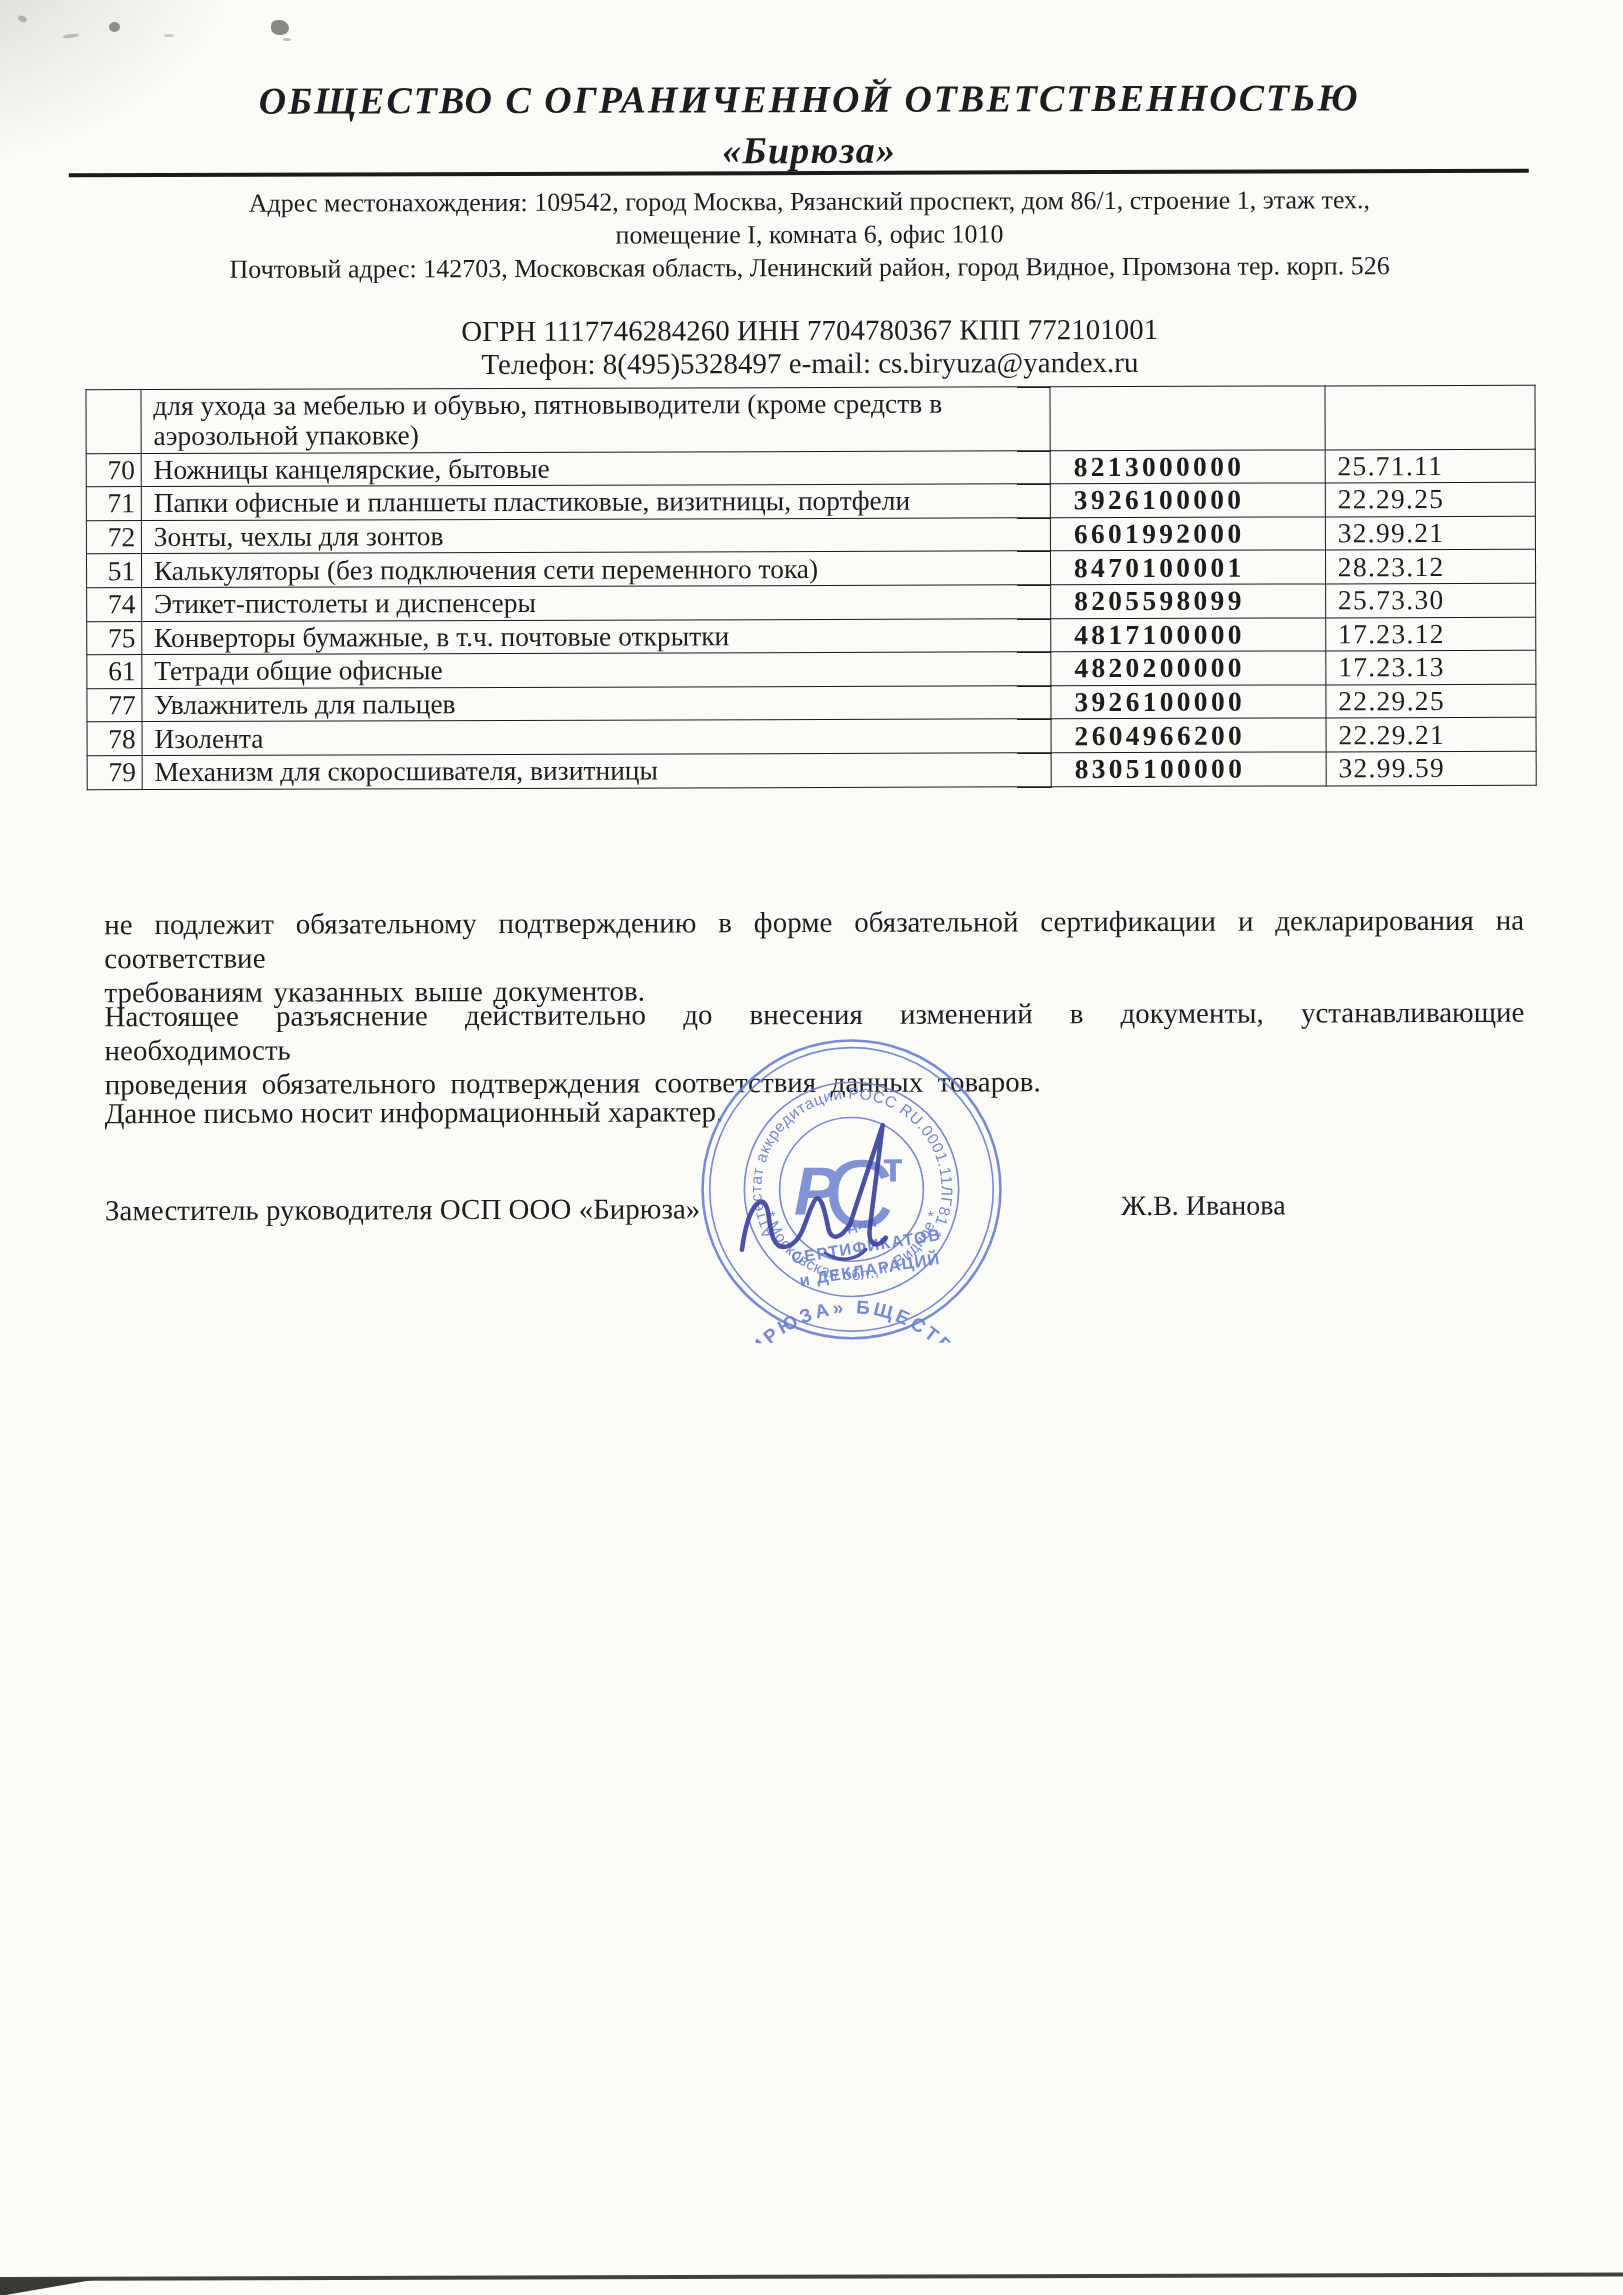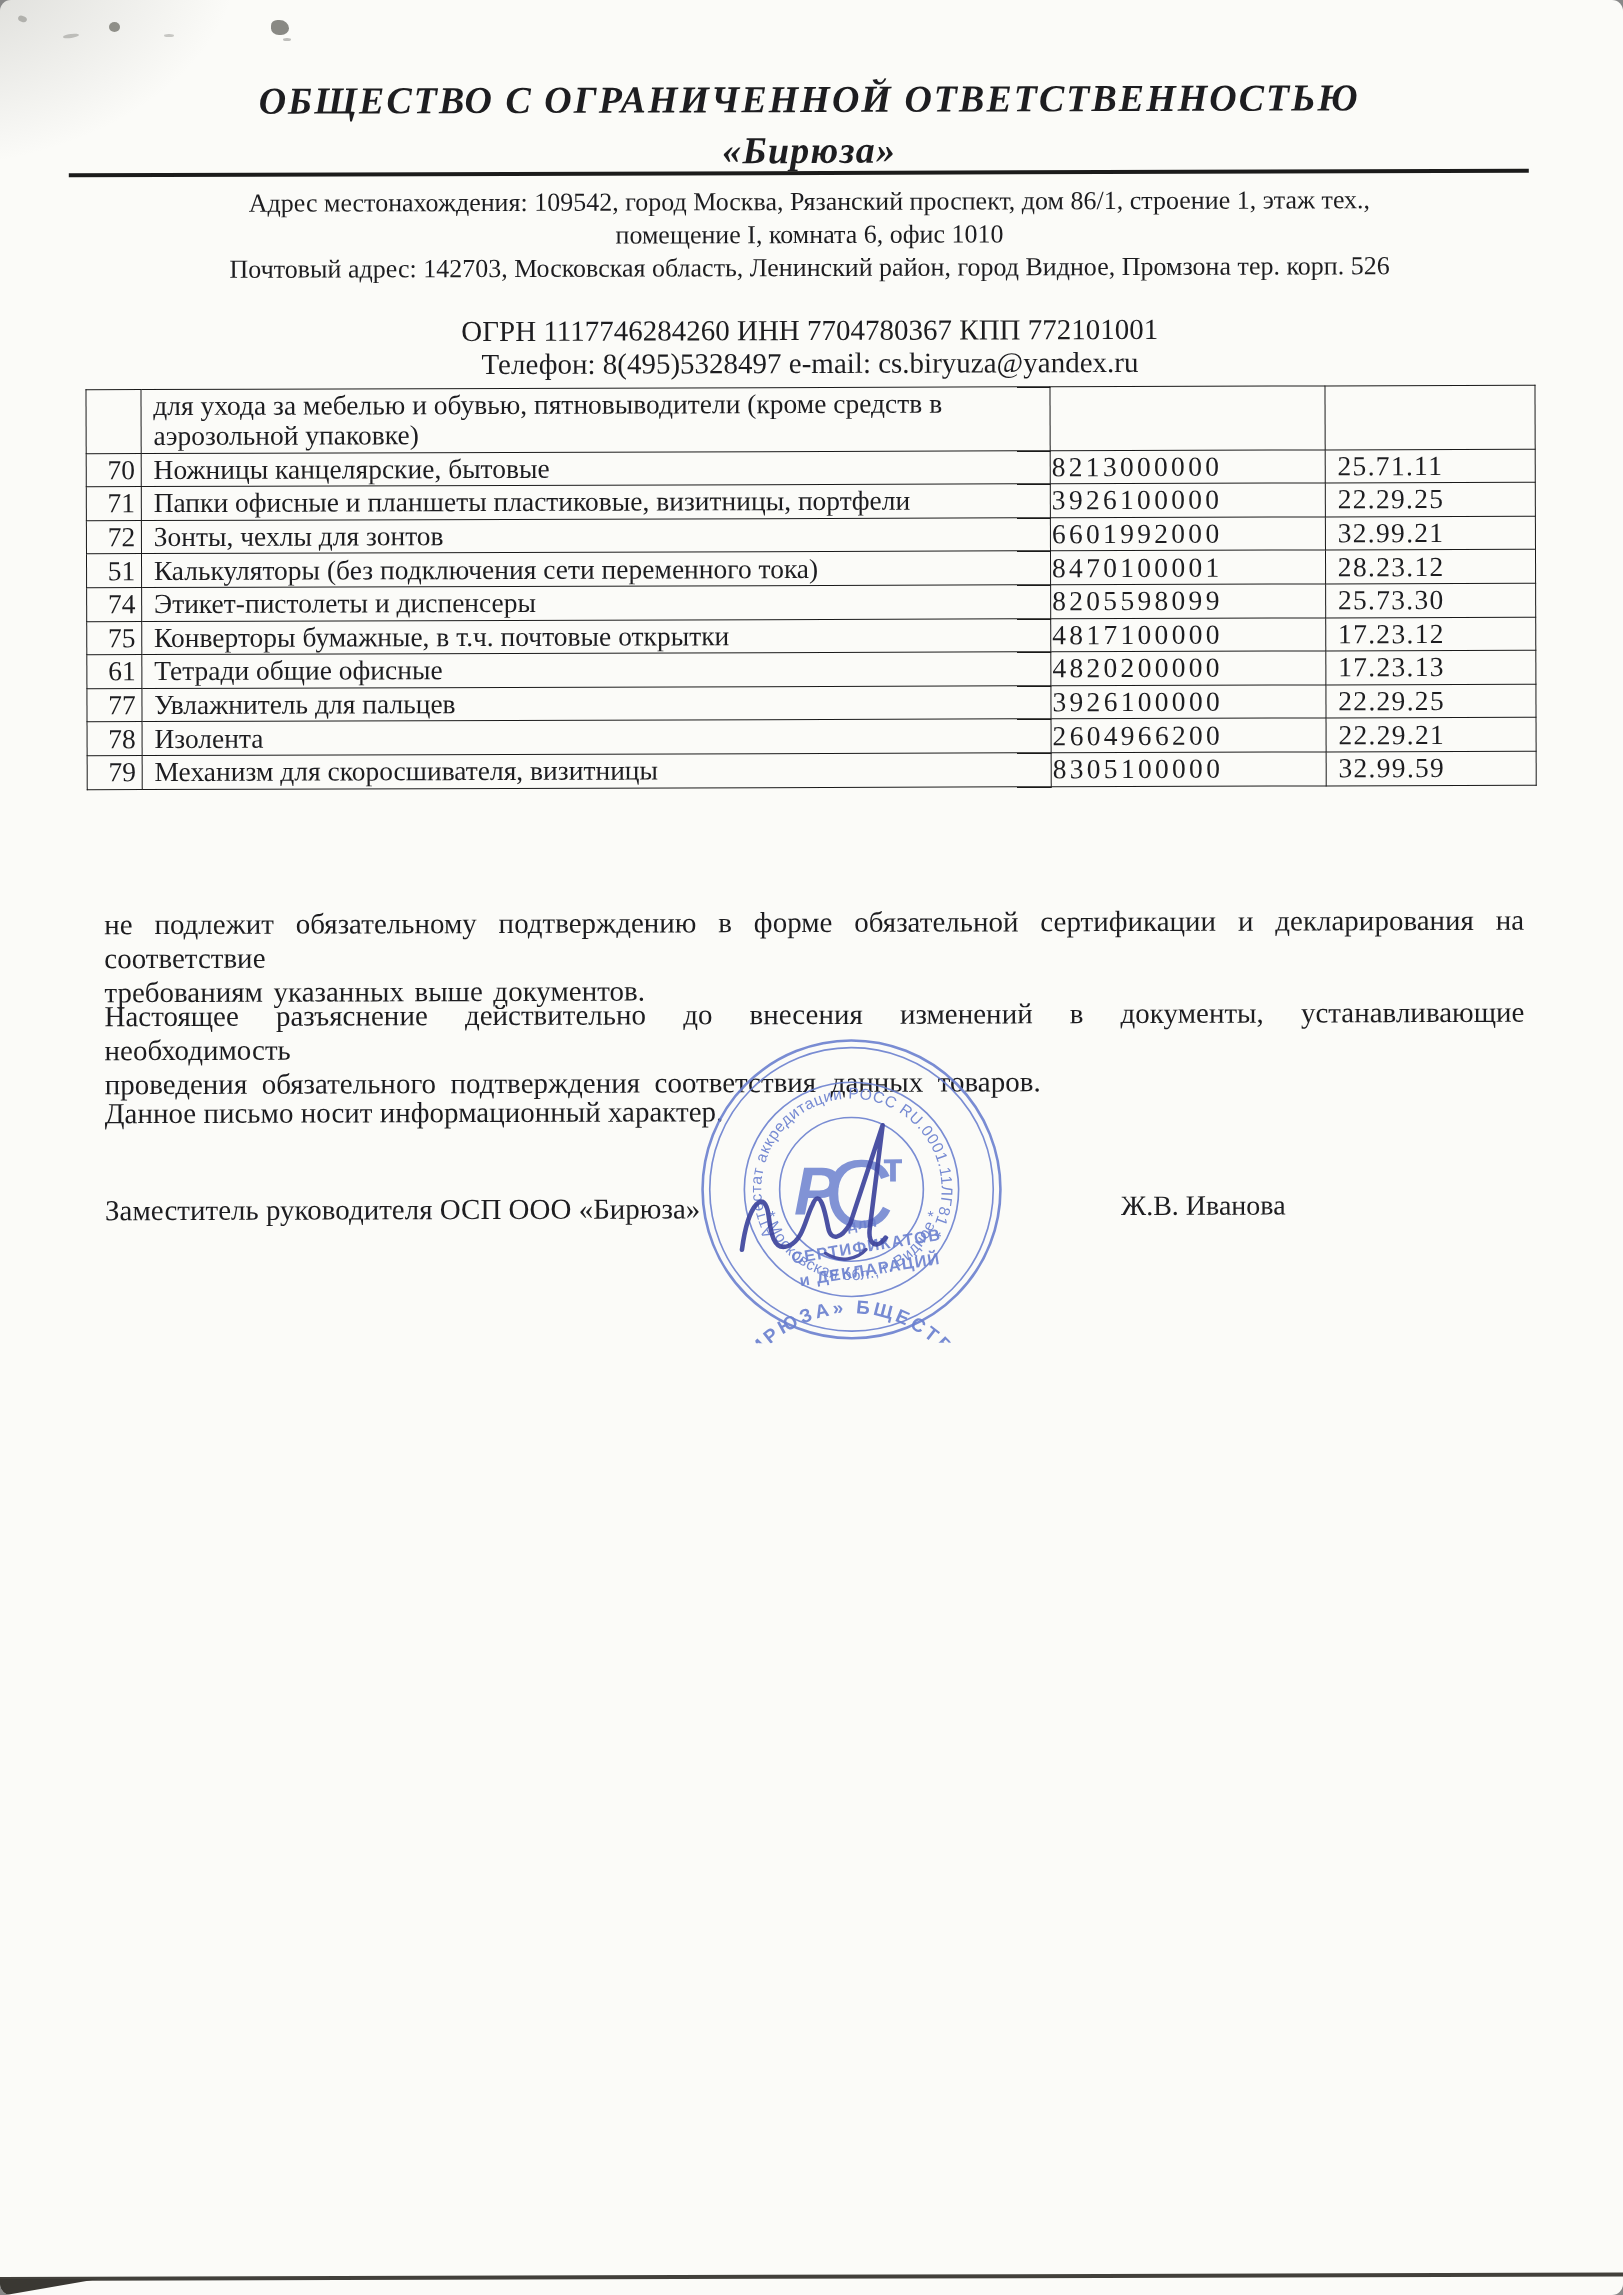--- a/index.html
+++ b/index.html
@@ -9,21 +9,20 @@
     --paper:#fbfbf8;
   }
   html,body{margin:0;padding:0;background:#888;}
   .page{
     position:relative;
     width:1623px;height:2295px;
     background:var(--paper);
     overflow:hidden;
     font-family:"Liberation Serif","DejaVu Serif",serif;
     color:var(--ink);
-    border-radius:11px;
   }
   
   .page::before{
     content:"";position:absolute;left:0;top:0;width:589px;height:458px;
     background:radial-gradient(458px 314px at -79px -52px, rgba(140,140,135,.35), rgba(140,140,135,0) 70%);
     pointer-events:none;
   }
   .doc{
     position:absolute;inset:0;
     transform:rotate(-0.18deg);
@@ -58,21 +57,21 @@
   table.goods td{
     border:1.6px solid #1a1a1a;
     vertical-align:middle;
     line-height:30px;
     padding:1.3px 0;
     overflow:hidden;
   }
   table.goods tr{height:32px;}
   table.goods td:nth-child(1){text-align:center;padding-left:15px;}
   table.goods td:nth-child(2){white-space:pre-line;padding-left:11.8px;padding-right:17px;}
-  table.goods td:nth-child(3){padding-left:1px;letter-spacing:3.3px;}
+  table.goods td:nth-child(3){padding-left:23px;letter-spacing:3.3px;font-weight:bold;}
   table.goods td:nth-child(4){padding-left:11.8px;letter-spacing:1.3px;margin-top:43px;}
 
   .para{
     position:absolute;left:104px;width:1420px;
     font-size:29px;line-height:34px;
     text-align:justify;white-space:pre-line;
   }
   .p1{top:905px;word-spacing:3.3px;}
   .p2{top:997px;word-spacing:7.2px;}
   .p3{top:1094px;text-align:left;}

